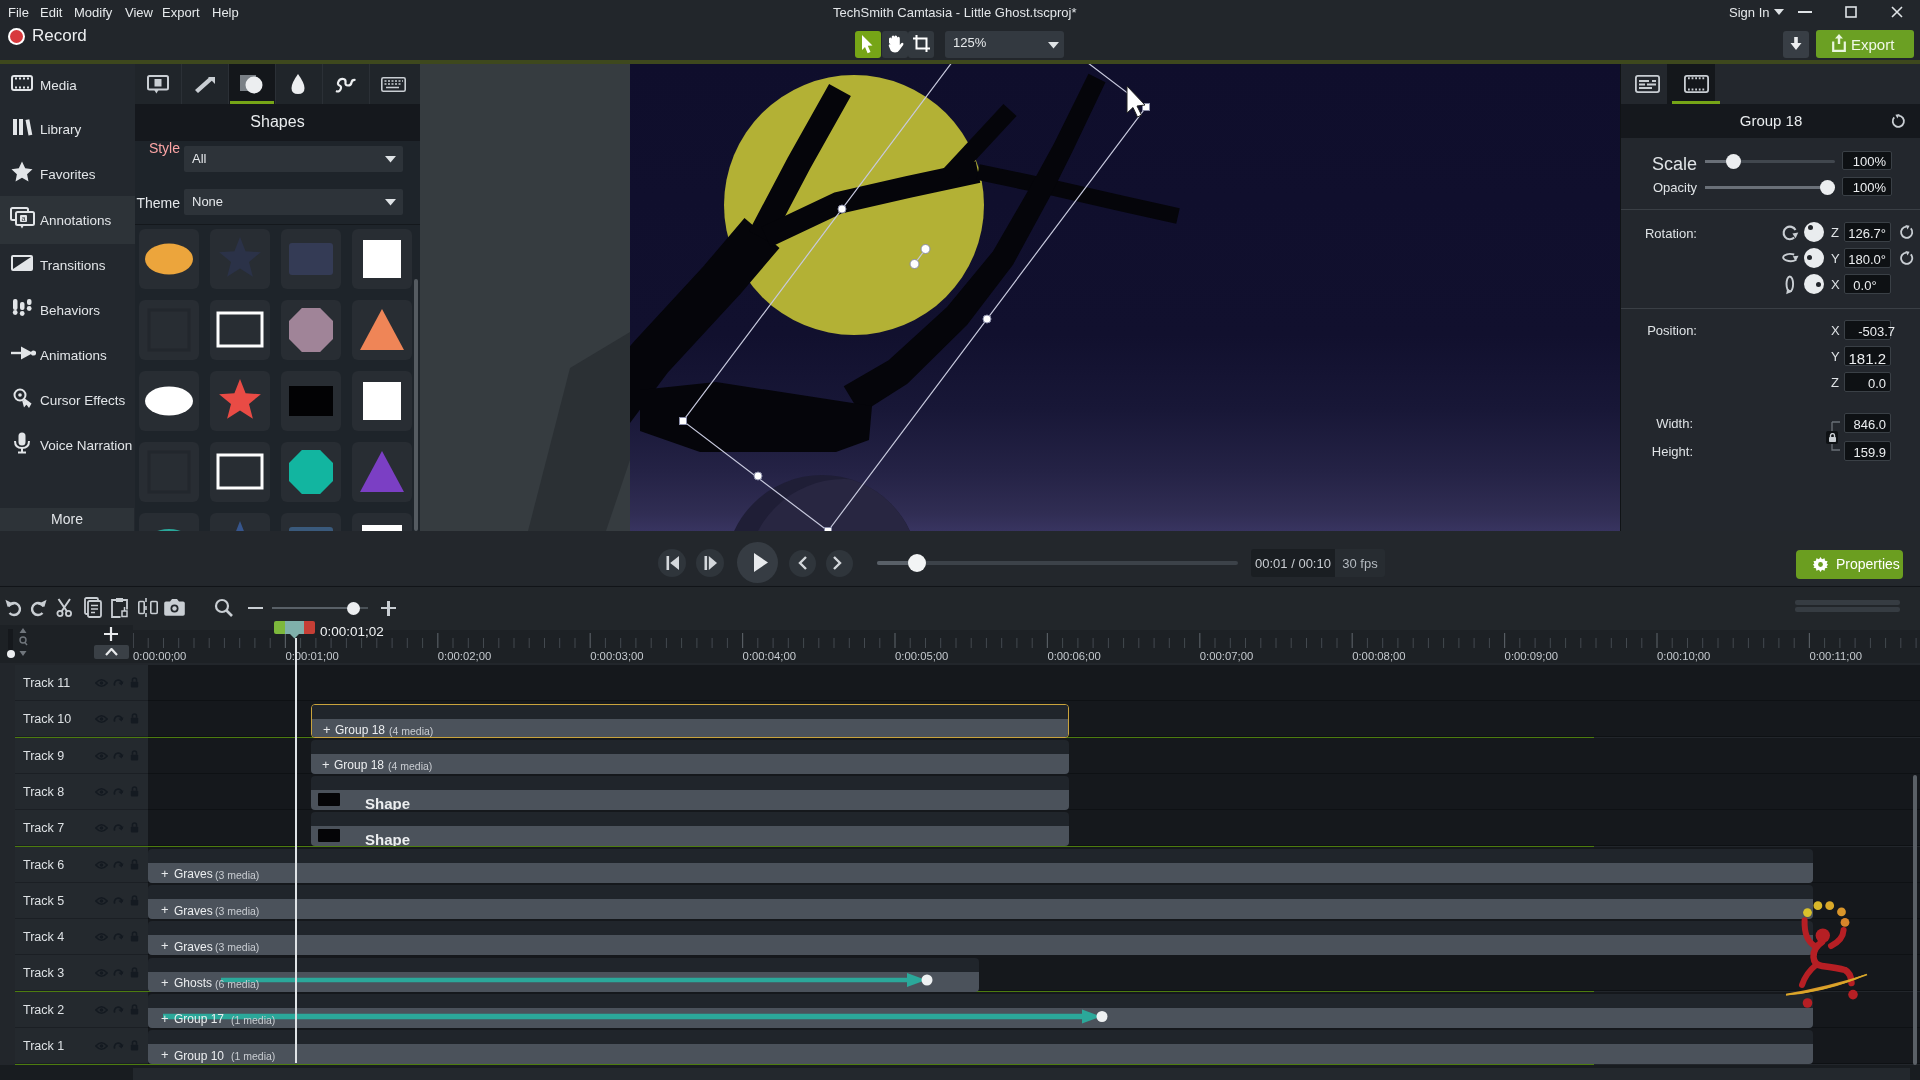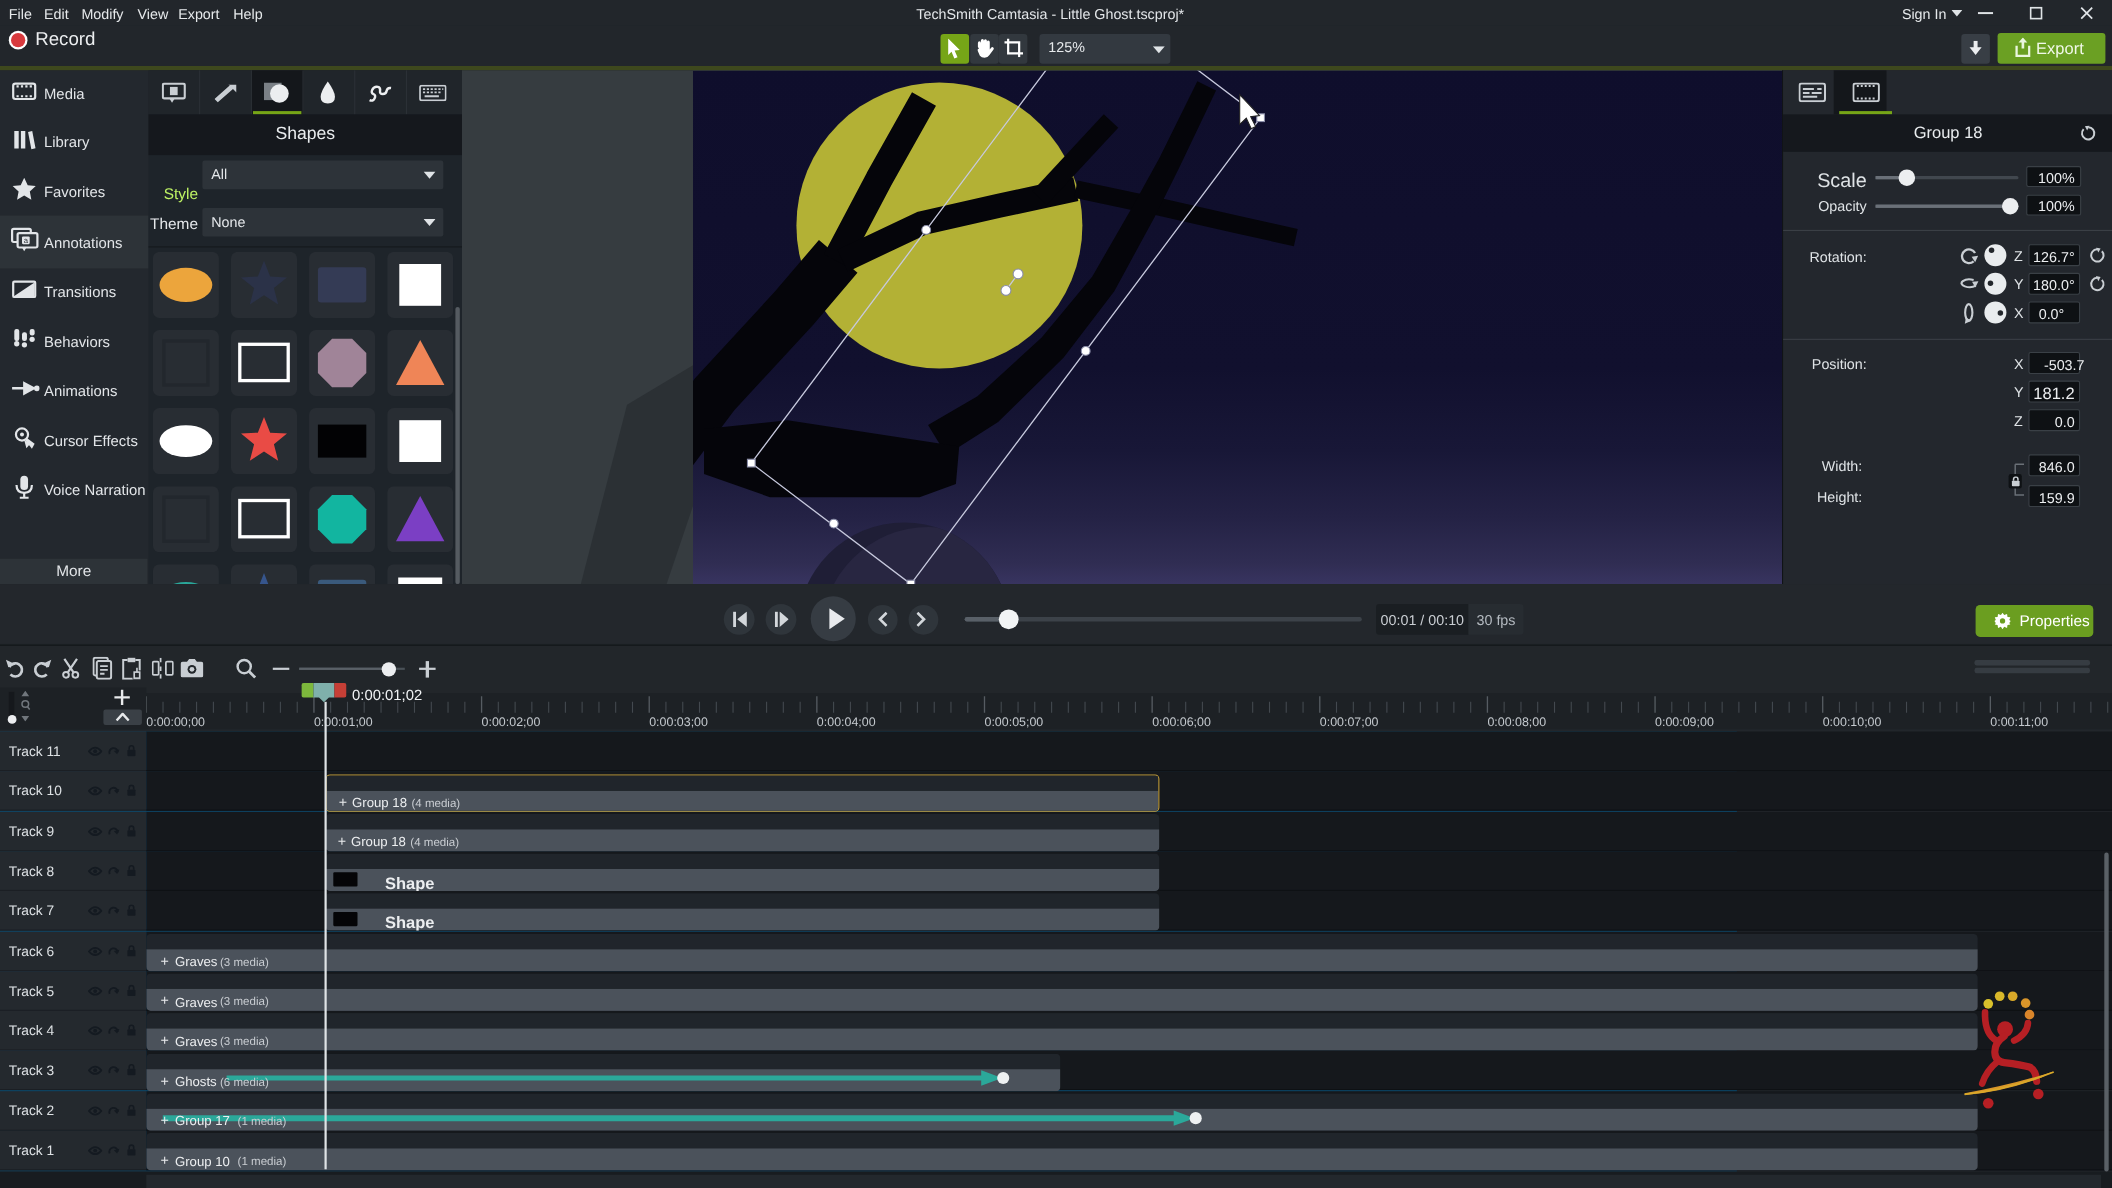--- a/index.html
+++ b/index.html
@@ -30,21 +30,21 @@
 #canvas { position:absolute; left:420px; top:0; width:1200px; height:467px; background:#363c40; overflow:hidden; }
 #props { position:absolute; left:1620px; top:0; width:300px; height:467px; background:#23272d; border-left:1px solid #101316; color:#dfe3e6; }
 
 
 #playstrip { left:0; top:531px; width:1920px; height:54px; background:#23272c; }
 
 
 #tltoolbar { left:0; top:586px; width:1920px; height:44px; background:#22262a; border-top:1px solid #111418; }
 #ruler { left:0; top:630px; width:1920px; height:33px; background:#1d2125; }
 #markerrow { left:0; top:663px; width:1920px; height:15px; background:#111417; color:#d6dadd; font-size:13px; z-index:5; }
-#tracks { left:0; top:678px; width:1579px; height:387px; background:#0c4a6e; }
+#tracks { left:15px; top:678px; width:1579px; height:387px; background:#4d7c0f; }
 #bottomstrip { left:0; top:1065px; width:1920px; height:15px; background:#181c20; }
 
 .trackrow { position:absolute; left:0; width:1920px; height:36px; }
 .thead { position:absolute; left:0; top:0; width:133px; height:36px; background:#24292e; border-bottom:1px solid #1b1f24; color:#dde1e4; font-size:12.5px; }
 .tname { position:absolute; left:8px; top:11px; }
 .tbody { position:absolute; left:133px; top:0; width:1787px; height:36px; background:#15181c; border-bottom:1px solid #0e1114; }
 
 .bar { position:absolute; top:2px; height:34px; border-radius:4px; overflow:hidden; }
 .bar .dk { position:absolute; left:0; top:0; width:100%; height:14px; background:#20252b; }
 .bar .gr { position:absolute; left:0; top:14px; width:100%; height:20px; background:#4b525b; }
@@ -221,21 +221,21 @@
           <path d="M1 15 Q4 16.5 5.5 13.5 Q7 10.5 4.5 9.5 Q2 8.5 3.5 5.5 Q5 2.5 8.5 3 Q11 3.5 10.5 6.5 Q10 9.5 13 9.5 Q16 9.5 16.5 6.5 Q17 3.5 20.5 4" fill="none" stroke="#eceef0" stroke-width="2.2"></path>
         </svg>
       <svg class="abs" style="left:246px;top:13px" width="25" height="15" viewBox="0 0 25 15">
           <rect x="0.8" y="0.8" width="23.4" height="13.4" rx="1.5" fill="none" stroke="#c9ced3" stroke-width="1.6"></rect>
           <path d="M3.5 4 h2 M7 4 h2 M10.5 4 h2 M14 4 h2 M17.5 4 h2 M21 4 h1 M3.5 7 h2 M7 7 h2 M10.5 7 h2 M14 7 h2 M17.5 7 h2 M5 10.5 h13" stroke="#c9ced3" stroke-width="1.6"></path>
         </svg>
 
       <div class="abs" style="left:0;top:40px;width:285px;height:37px;background:#15181d"></div>
       <div class="abs" style="left:0;top:49px;width:285px;text-align:center;color:#e9ecee;font-size:16px">Shapes</div>
 
-      <div class="abs" style="right:240px;top:104px;color:#bef264;font-size:14px">Style</div>
+      <div class="abs" style="right:240px;top:76px;color:#fca5a5;font-size:14px">Style</div>
       <div class="abs" style="left:49px;top:82px;width:219px;height:26px;border-radius:2px;background:#2d3339"></div>
       <div class="abs" style="left:57px;top:87px;color:#e4e7ea;font-size:13px">All</div>
       <svg class="abs" style="left:250px;top:92px" width="11" height="7">
           <path d="M0 0 L11 0 L5.5 6.5 Z" fill="#dfe3e6"></path>
         </svg>
       <div class="abs" style="right:240px;top:131px;color:#e4e7ea;font-size:14px">Theme</div>
       <div class="abs" style="left:49px;top:125px;width:219px;height:26px;border-radius:2px;background:#2d3339"></div>
       <div class="abs" style="left:57px;top:130px;color:#e4e7ea;font-size:13px">None</div>
       <svg class="abs" style="left:250px;top:135px" width="11" height="7">
           <path d="M0 0 L11 0 L5.5 6.5 Z" fill="#dfe3e6"></path>

